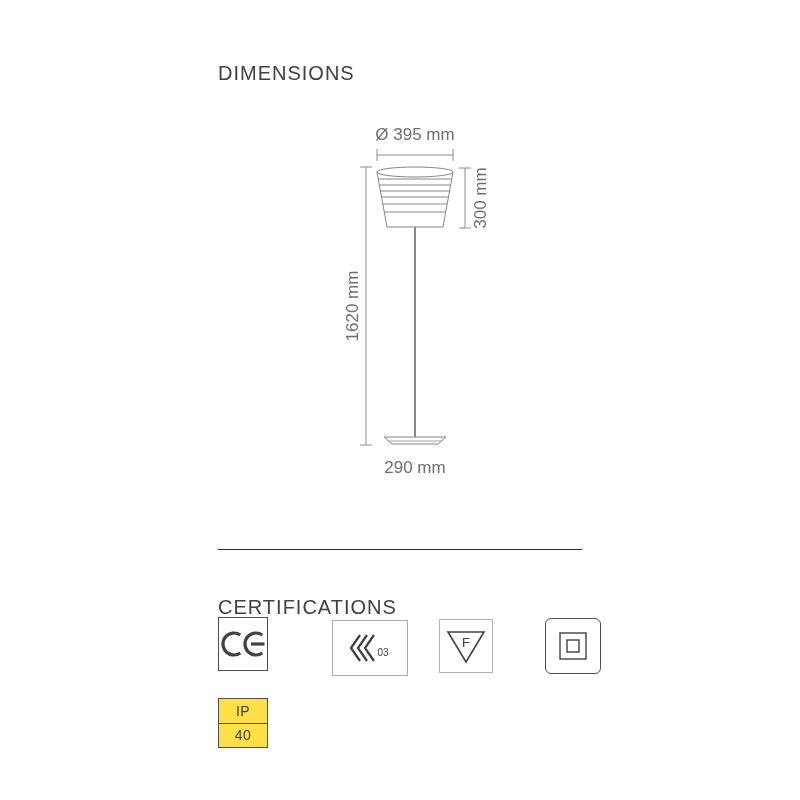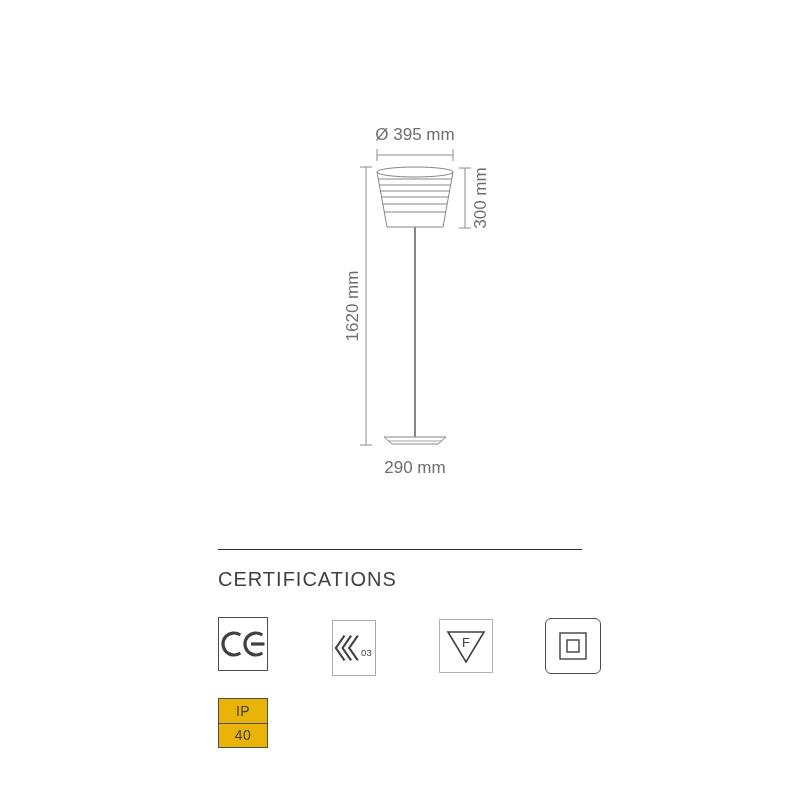--- a/index.html
+++ b/index.html
@@ -14,69 +14,70 @@
 
   .section-title {
     position: absolute;
     left: 218px;
     font-size: 20px;
     font-weight: 500;
     letter-spacing: 1px;
     color: #414042;
   }
   #dim-title { top: 62px; }
-  #cert-title { top: 568px; }
+  #cert-title { top: 596px; }
 
   .diagram { position: absolute; left: 300px; top: 115px; }
   .dim-text { font-family: "Liberation Sans", sans-serif; }
 
   .divider {
     position: absolute;
     left: 218px; top: 549px;
     width: 364px; height: 1px;
     background: #2d2d2d;
   }
 
   .cert-box {
     position: absolute;
     background: #ffffff;
     display: flex;
     align-items: center;
     justify-content: center;
   }
   .ce-box     { left: 218px; top: 617px; width: 50px; height: 54px; border: 1.5px solid #4d4d4f; }
-  .energy-box { left: 332px; top: 620px; width: 44px; height: 56px; border: 1px solid #a7a9ac; }
+  .energy-box { left: 332px; top: 620px; width: 76px; height: 56px; border: 1px solid #a7a9ac; }
   .f-box      { left: 439px; top: 619px; width: 54px; height: 54px; border: 1px solid #b0b2b4; }
   .square-box { left: 545px; top: 618px; width: 56px; height: 56px; border: 1.5px solid #4d4d4f; border-radius: 6px; }
 
   .ip-badge {
     position: absolute;
     left: 218px; top: 698px;
     width: 50px; height: 50px;
     border: 1px solid #4d4d4f;
     display: flex;
     flex-direction: column;
-    background: #eab308;
+    background: #fde047;
   }
   .ip-cell {
     flex: 1;
     display: flex;
     align-items: center;
     justify-content: center;
     font-size: 14px;
     color: #414042;
     letter-spacing: 0.5px;
   }
   .ip-bottom { border-top: 1px solid #4d4d4f; }
 </style>
 </head>
 <body>
 
 <div class="page">
 
+  <div class="section-title" id="dim-title">DIMENSIONS</div>
 
   <svg class="diagram" width="230" height="370" viewBox="0 0 230 370">
 
     <g stroke="#8a8c8e" stroke-width="1" fill="none">
 
       <line x1="77" y1="40" x2="153" y2="40"></line>
       <line x1="77" y1="34" x2="77" y2="46"></line>
       <line x1="153" y1="34" x2="153" y2="46"></line>
 
       <line x1="66" y1="52" x2="66" y2="330"></line>

